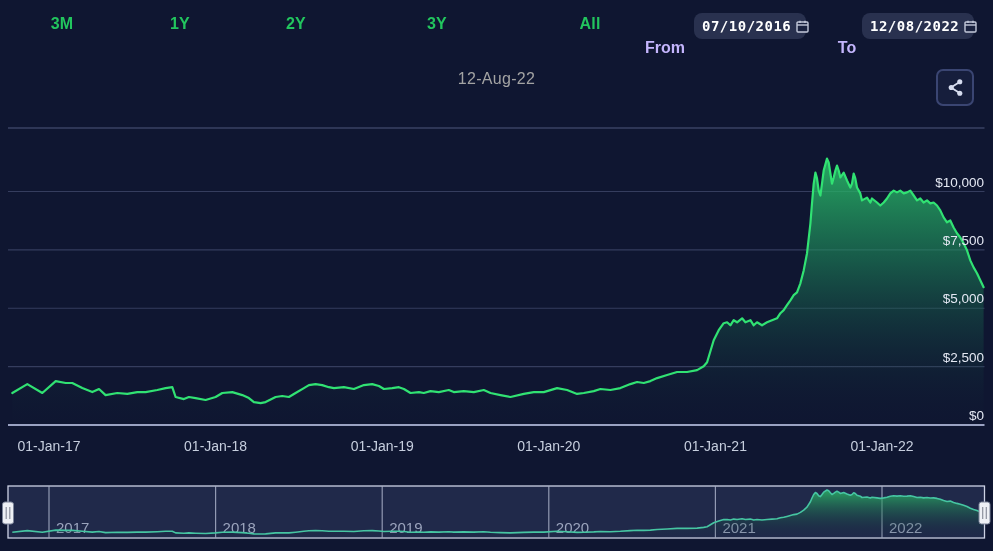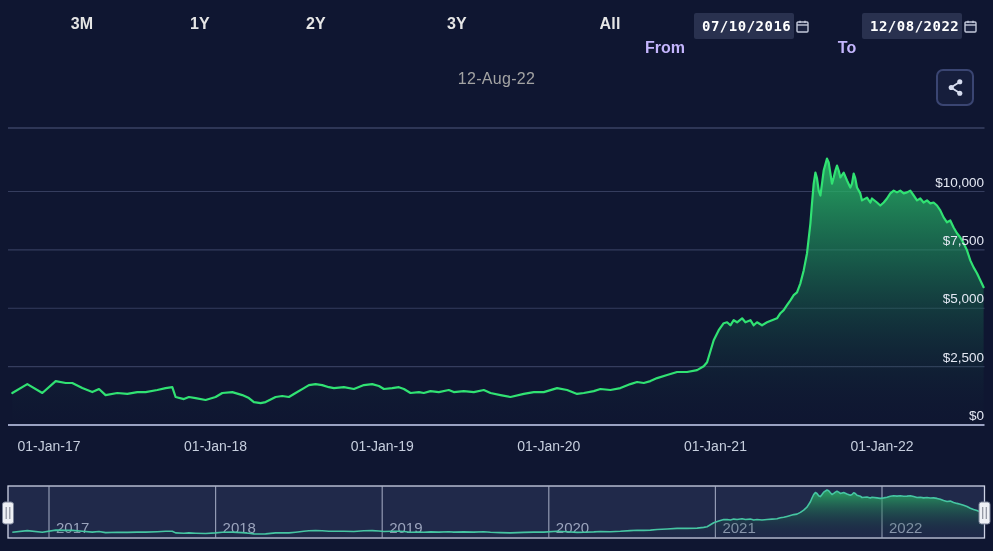--- a/index.html
+++ b/index.html
@@ -8,31 +8,30 @@
     background:#0f1631;
     position:relative;
     overflow:hidden;
     font-family:"Liberation Sans", sans-serif;
     -webkit-font-smoothing:antialiased;
   }
   
   .topbar{position:absolute;top:0;left:0;width:993px;height:52px;}
   .range-btn{
     position:absolute;top:15px;transform:translateX(-50%);
-    color:#e5e5e5;font-size:16px;font-weight:600;cursor:pointer;
+    color:#22c55e;font-size:16px;font-weight:600;cursor:pointer;
     letter-spacing:.2px;
-    margin-left:20px;
   }
   .fromto-label{
     position:absolute;top:27px;transform:translateX(-50%);
     color:#c4b5fd;font-size:16px;font-weight:600;margin-top:12px;
   }
   .date-field{
-    position:absolute;top:13px;height:26px;width:100px;
-    background:#29314f;border-radius:2px;
+    position:absolute;top:13px;height:26px;width:112px;
+    background:#29314f;border-radius:8px;
     display:flex;align-items:center;justify-content:space-between;
     padding:0 6px 0 8px;box-sizing:border-box;cursor:pointer;
   }
   .date-text{
     color:#ffffff;font-family:"DejaVu Sans Mono", monospace;
     font-size:14px;font-weight:bold;letter-spacing:.5px;white-space:nowrap;
   }
   .cal-icon{width:13px;height:13px;flex:0 0 auto;margin-left:5px;}
   
   .chart-title{

